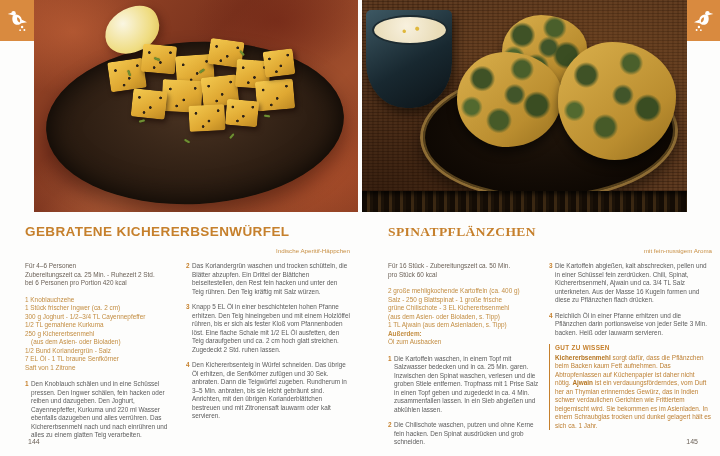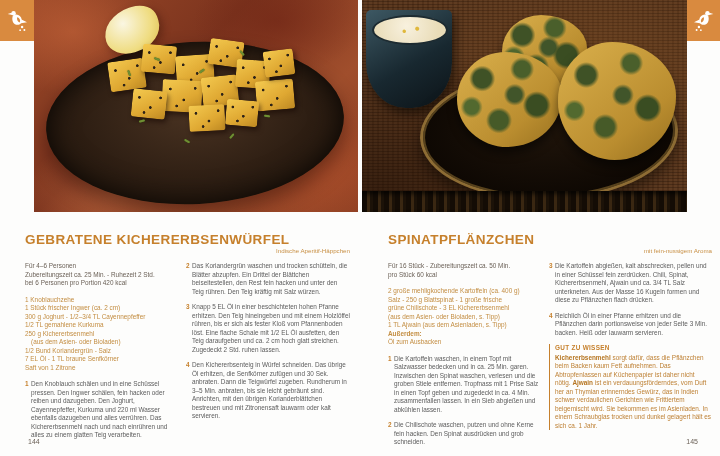--- a/index.html
+++ b/index.html
@@ -66,21 +66,21 @@
       radial-gradient(circle at 24% 28%, #3f5226 9px, transparent 13px),
       radial-gradient(circle at 62% 18%, #4a5f2b 8px, transparent 12px),
       radial-gradient(circle at 76% 56%, #3a4d22 10px, transparent 14px),
       radial-gradient(circle at 40% 72%, #465a28 9px, transparent 13px),
       radial-gradient(circle at 14% 58%, #52692f 7px, transparent 11px),
       radial-gradient(circle at 55% 45%, #41552a 7px, transparent 11px),
       linear-gradient(140deg,#dab04c,#ba8d2f 68%,#97701f);
     box-shadow:0 6px 10px rgba(0,0,0,.5);}
 
   
-  .title{position:absolute;top:232px;font-size:13.5px;font-weight:bold;color:#C6802C;letter-spacing:.4px;white-space:nowrap;}
+  .title{position:absolute;top:224px;font-size:13.5px;font-weight:bold;color:#C6802C;letter-spacing:.4px;white-space:nowrap;}
   .subtitle{position:absolute;top:247px;font-size:6.2px;color:#C89045;text-align:right;}
   .col{position:absolute;top:262px;font-size:6.4px;line-height:1.33;color:#5C5C5C;}
   .info{color:#6B6157;margin-bottom:8px;}
   .ingredients{color:#C38D41;margin-bottom:8px;}
   .ing.indent{padding-left:6px;}
   .ing.bold{font-weight:bold;}
   .step{display:flex;margin-bottom:7px;}
   .step .n{color:#C6802C;font-weight:bold;flex:0 0 6px;}
   .step .t{flex:1;}
   .tipbox{border-left:1px solid #C6802C;padding-left:5px;margin-top:2px;color:#BE8135;}
@@ -196,21 +196,21 @@
     <span class="t">Knapp 5 EL Öl in einer beschichteten hohen Pfanne erhitzen. Den Teig hineingeben und mit einem Holzlöffel rühren, bis er sich als fester Kloß vom Pfannenboden löst. Eine flache Schale mit 1/2 EL Öl ausfetten, den Teig daraufgeben und ca. 2 cm hoch glatt streichen. Zugedeckt 2 Std. ruhen lassen.</span>
   </div>
   <div class="step">
     <span class="n">4</span>
     <span class="t">Den Kichererbsenteig in Würfel schneiden. Das übrige Öl erhitzen, die Senfkörner zufügen und 30 Sek. anbraten. Dann die Teigwürfel zugeben. Rundherum in 3–5 Min. anbraten, bis sie leicht gebräunt sind. Anrichten, mit den übrigen Korianderblättchen bestreuen und mit Zitronensaft lauwarm oder kalt servieren.</span>
   </div>
 </div>
 
 <div class="pagenum" style="left:28px;">144</div>
 
-<div class="title" style="left:388px;">SPINATPFLÄNZCHEN</div>
+<div class="title" style="left:388px;font-family:Liberation Serif, serif;">SPINATPFLÄNZCHEN</div>
 <div class="subtitle" style="left:549px;width:163px;">mit fein-nussigem Aroma</div>
 
 <div class="col" style="left:388px;width:153px;">
   <div class="info">
     <div>Für 16 Stück - Zubereitungszeit ca. 50 Min.</div>
     <div>pro Stück 60 kcal</div>
   </div>
   <div class="ingredients">
     <div class="ing">2 große mehligkochende Kartoffeln (ca. 400 g)</div>
     <div class="ing">Salz - 250 g Blattspinat - 1 große frische</div>

